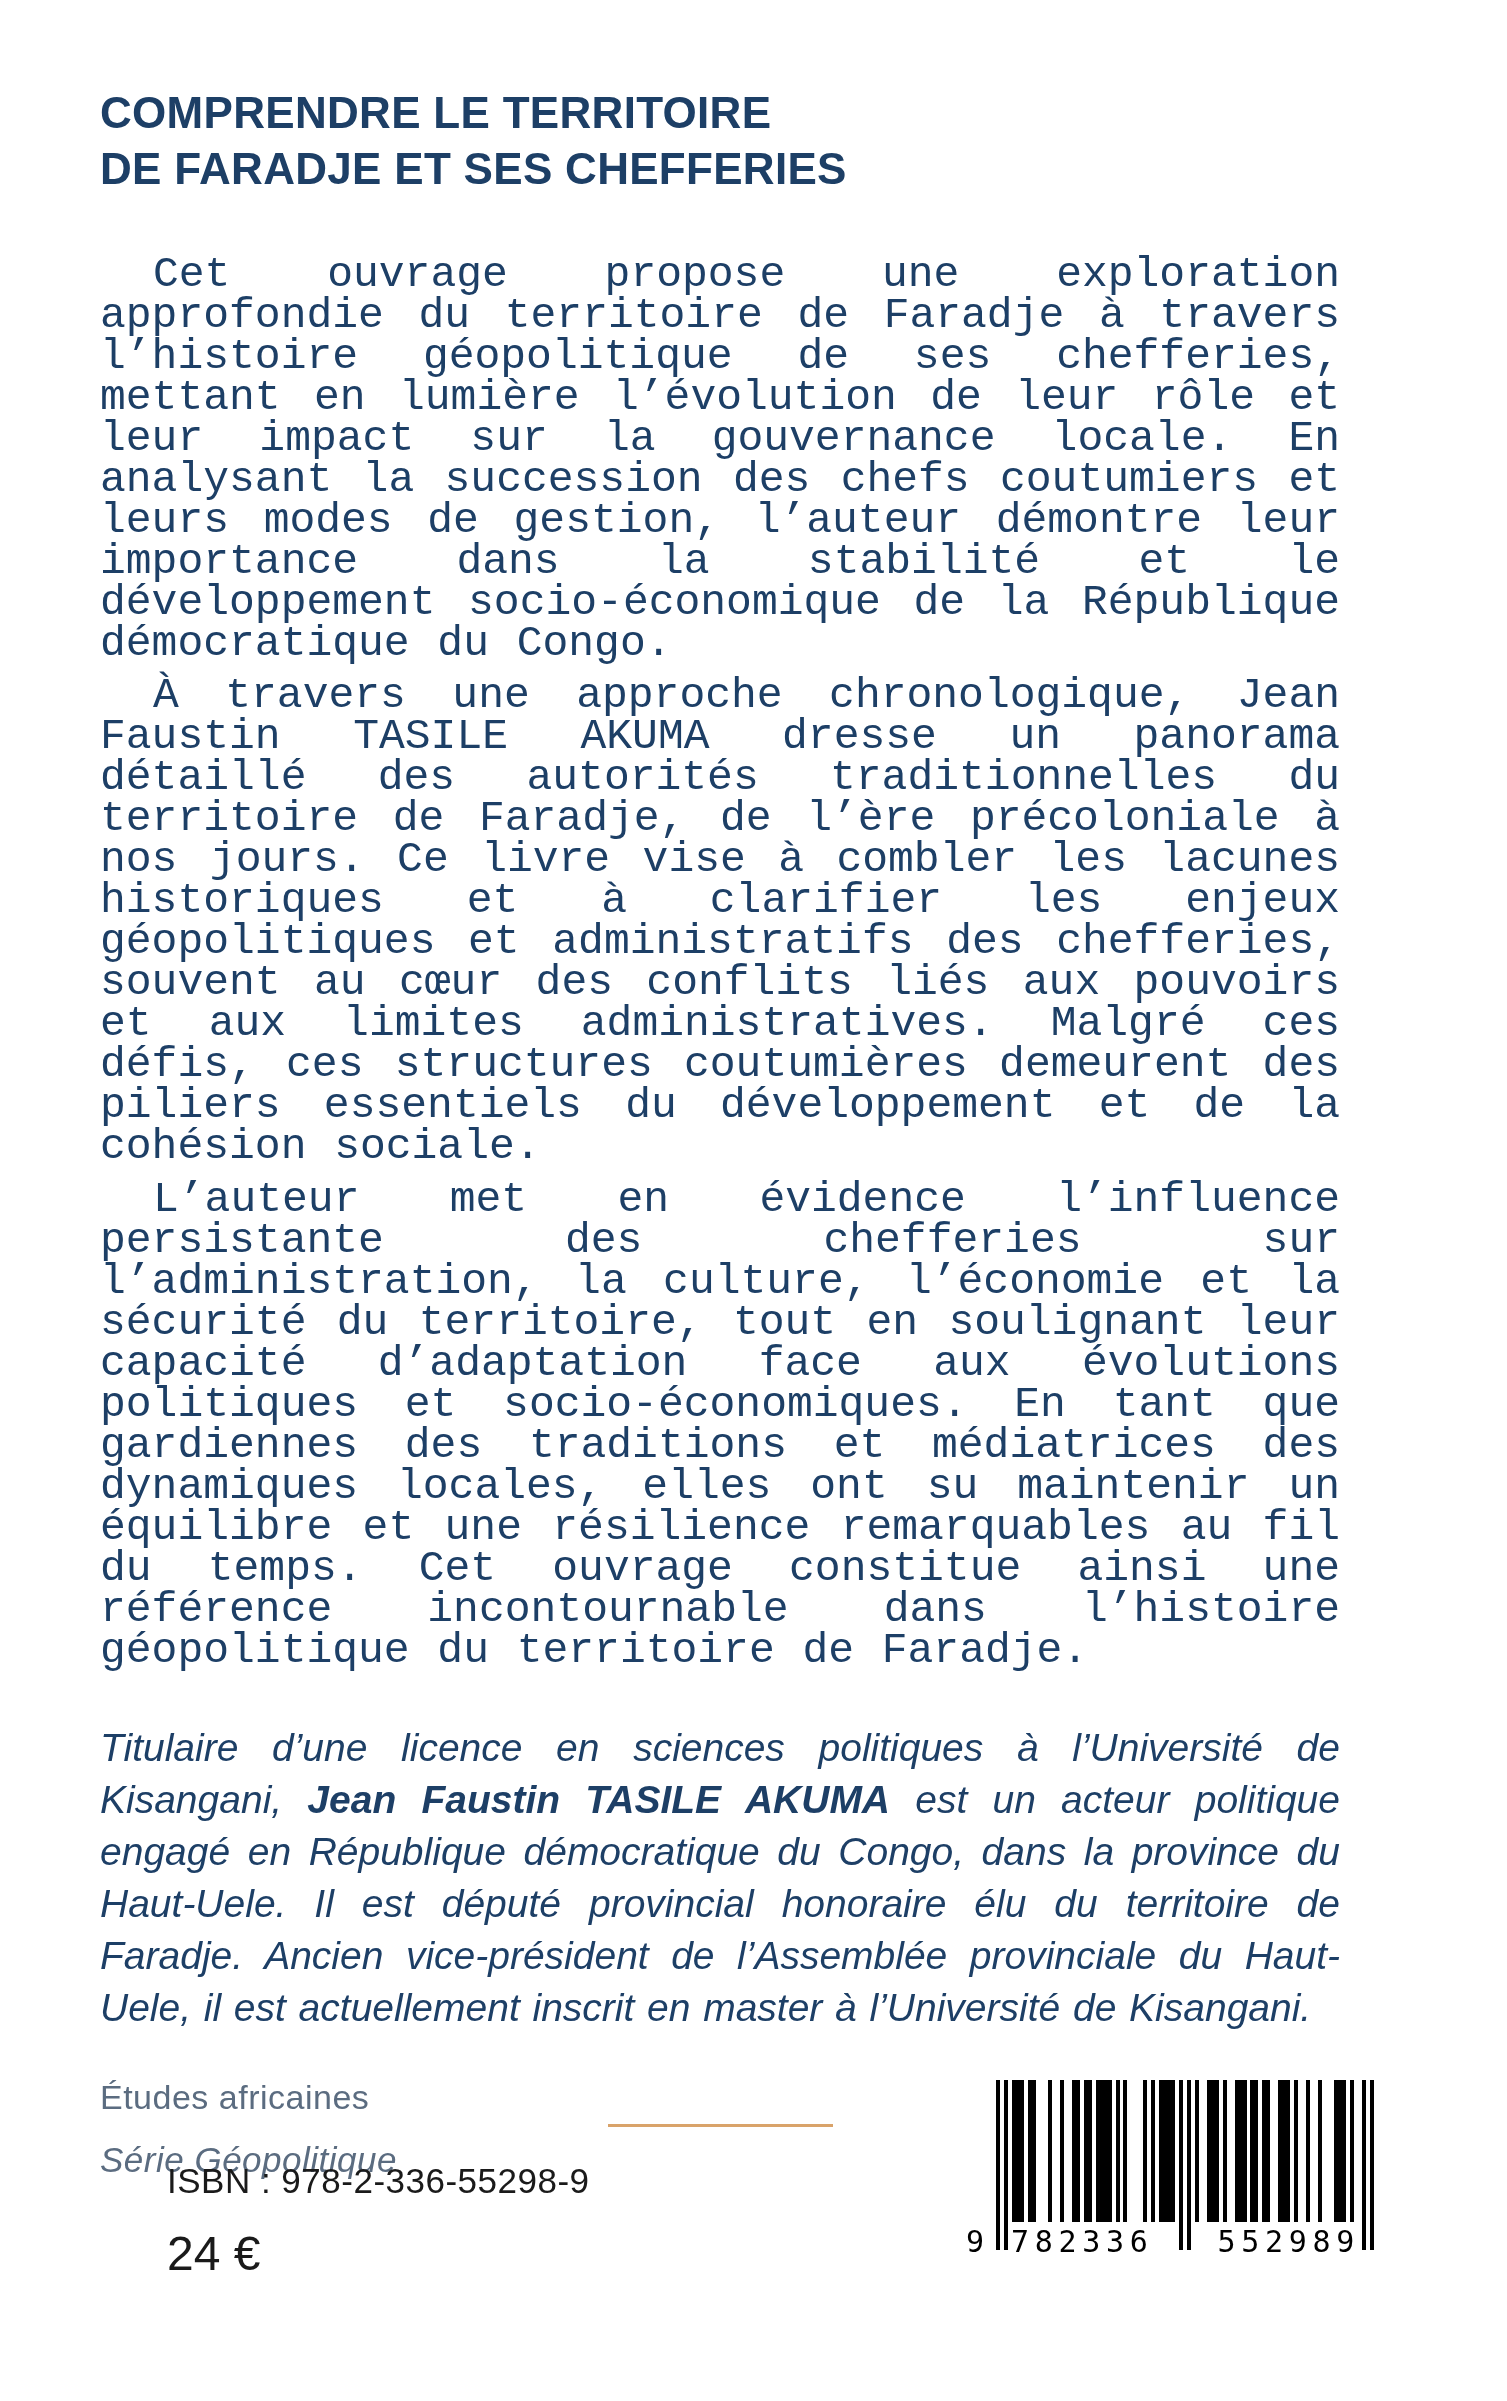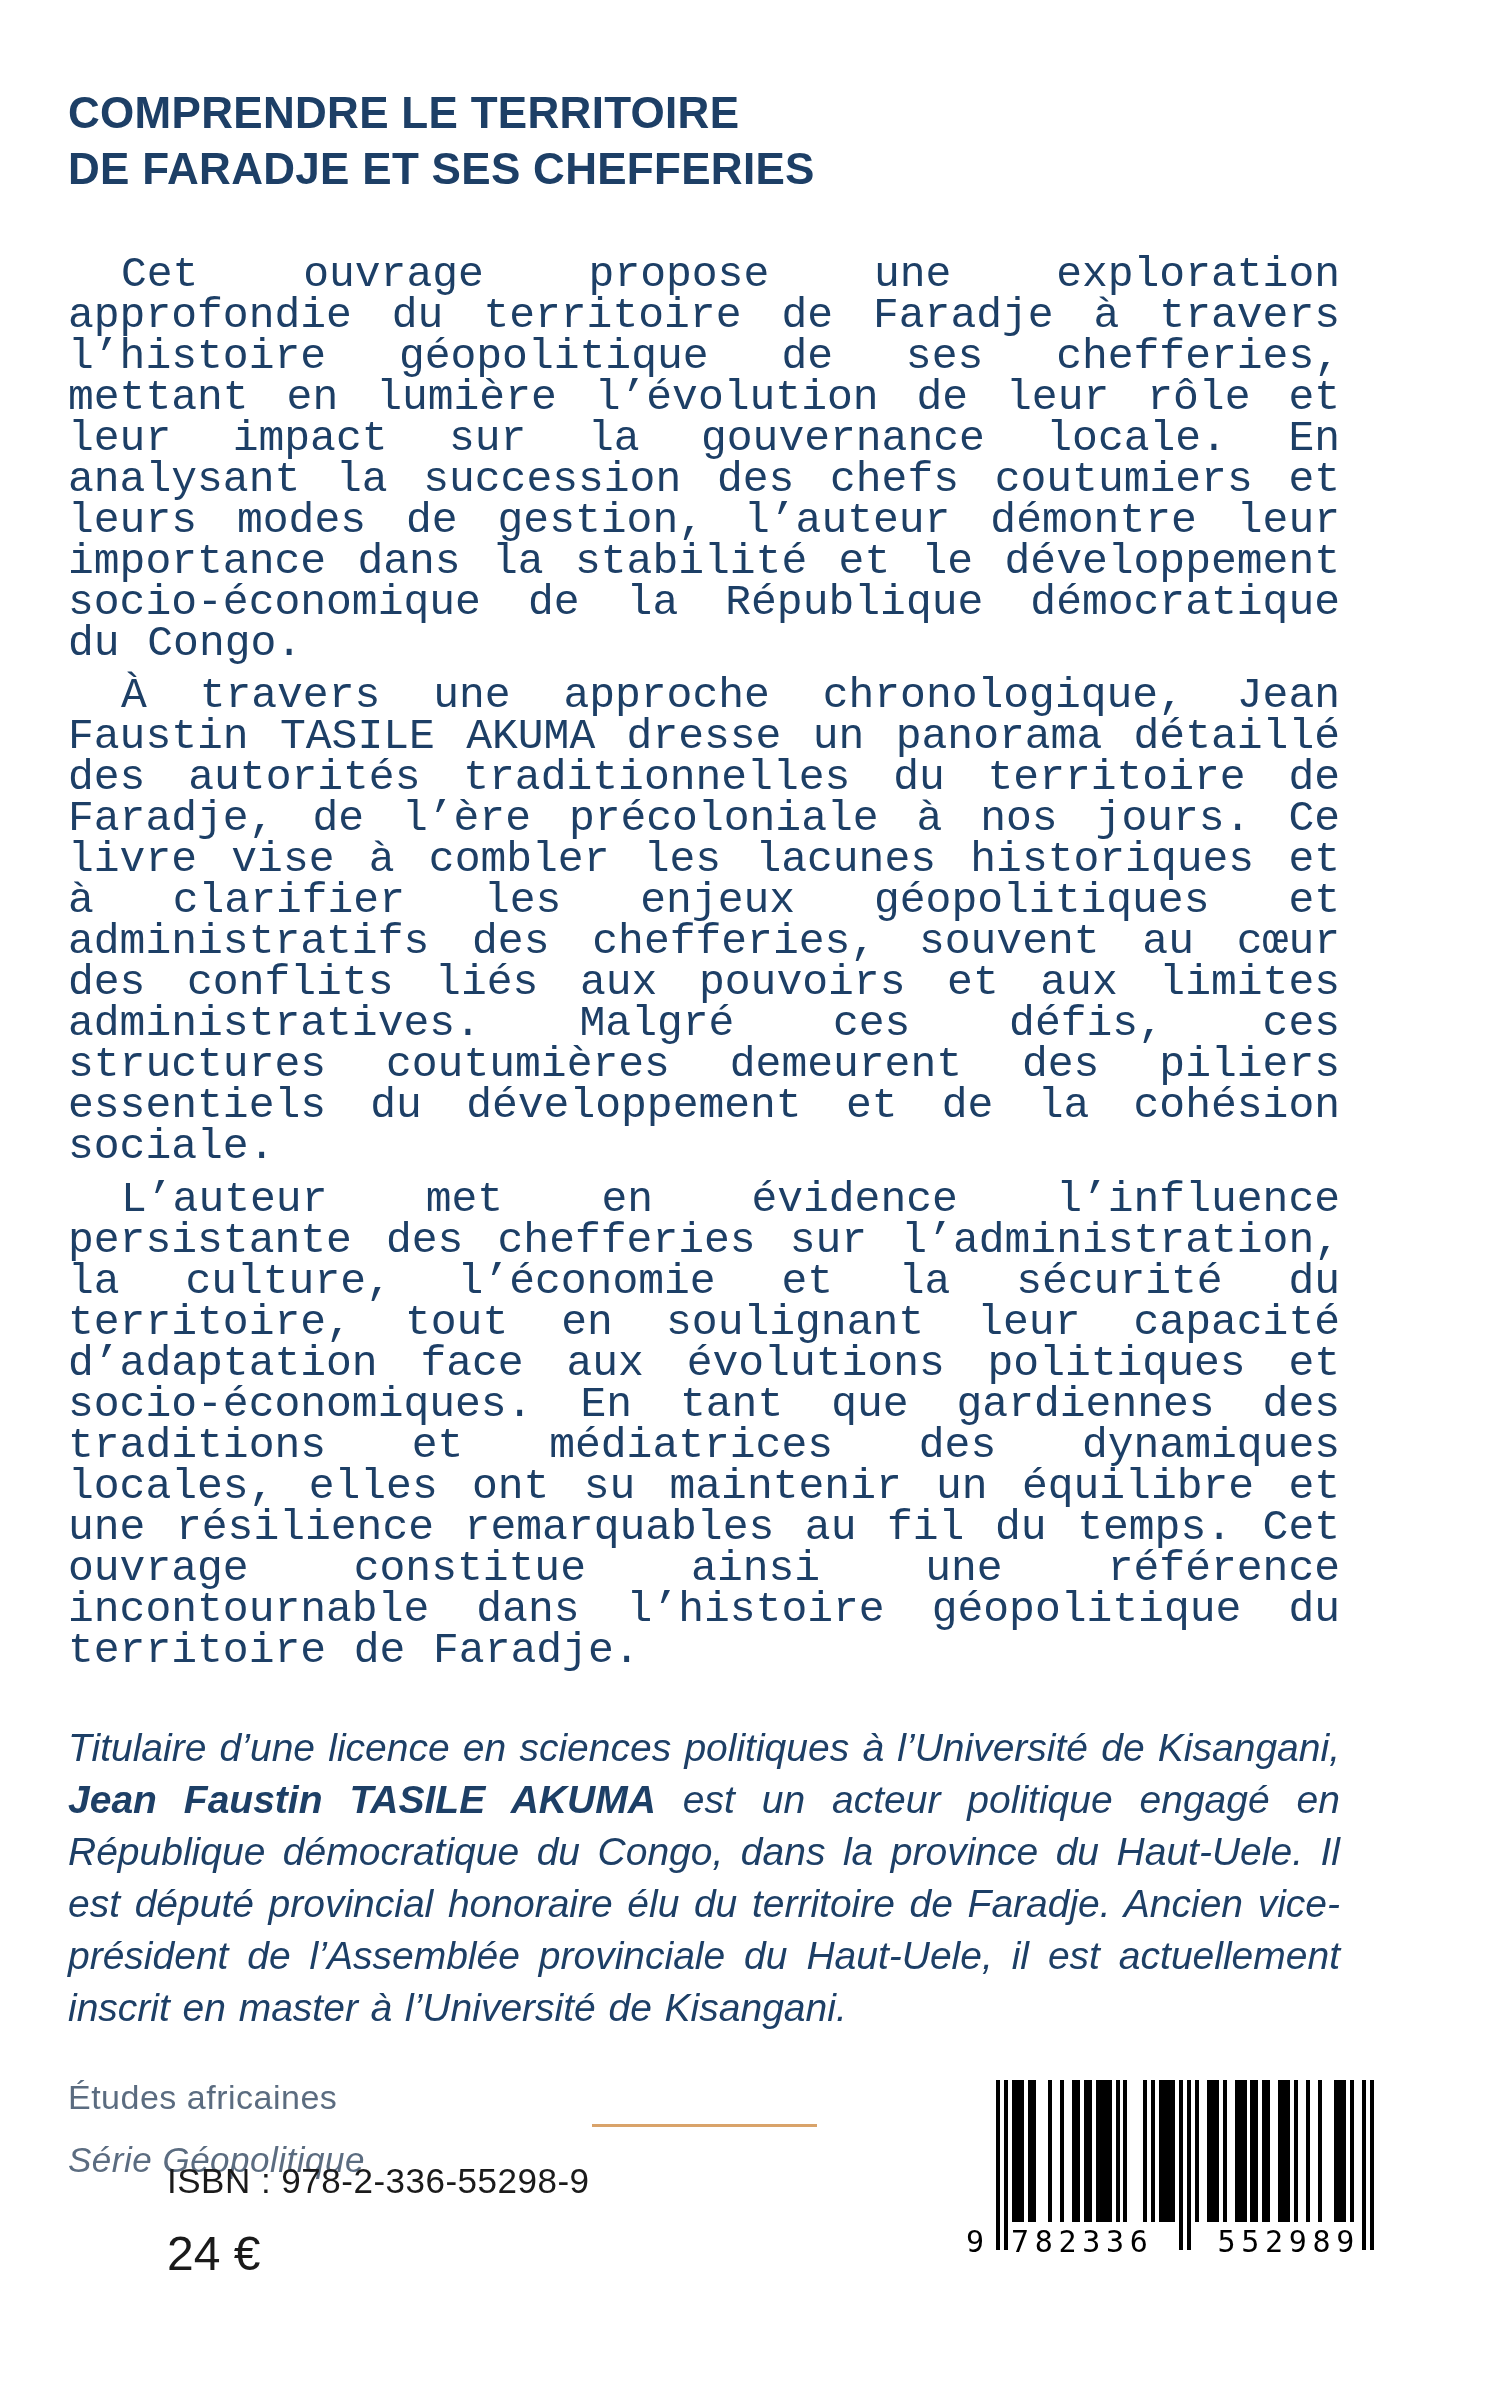--- a/index.html
+++ b/index.html
@@ -6,21 +6,21 @@
   body {
     width: 1508px;
     height: 2402px;
     background: #ffffff;
     position: relative;
     overflow: hidden;
     font-family: "Liberation Sans", sans-serif;
     color: var(--body-text, #1d3f66);
   }
   .content {
-    padding: 85px 168px 0 68px;
+    padding: 85px 168px 0 100px;
   }
   .book-title {
     font-size: 44px;
     line-height: 1.27;
     font-weight: bold;
     margin: 0 0 57px 0;
     letter-spacing: 0.3px;
   }
   .book-title span { display: block; }
   p.body-para {

